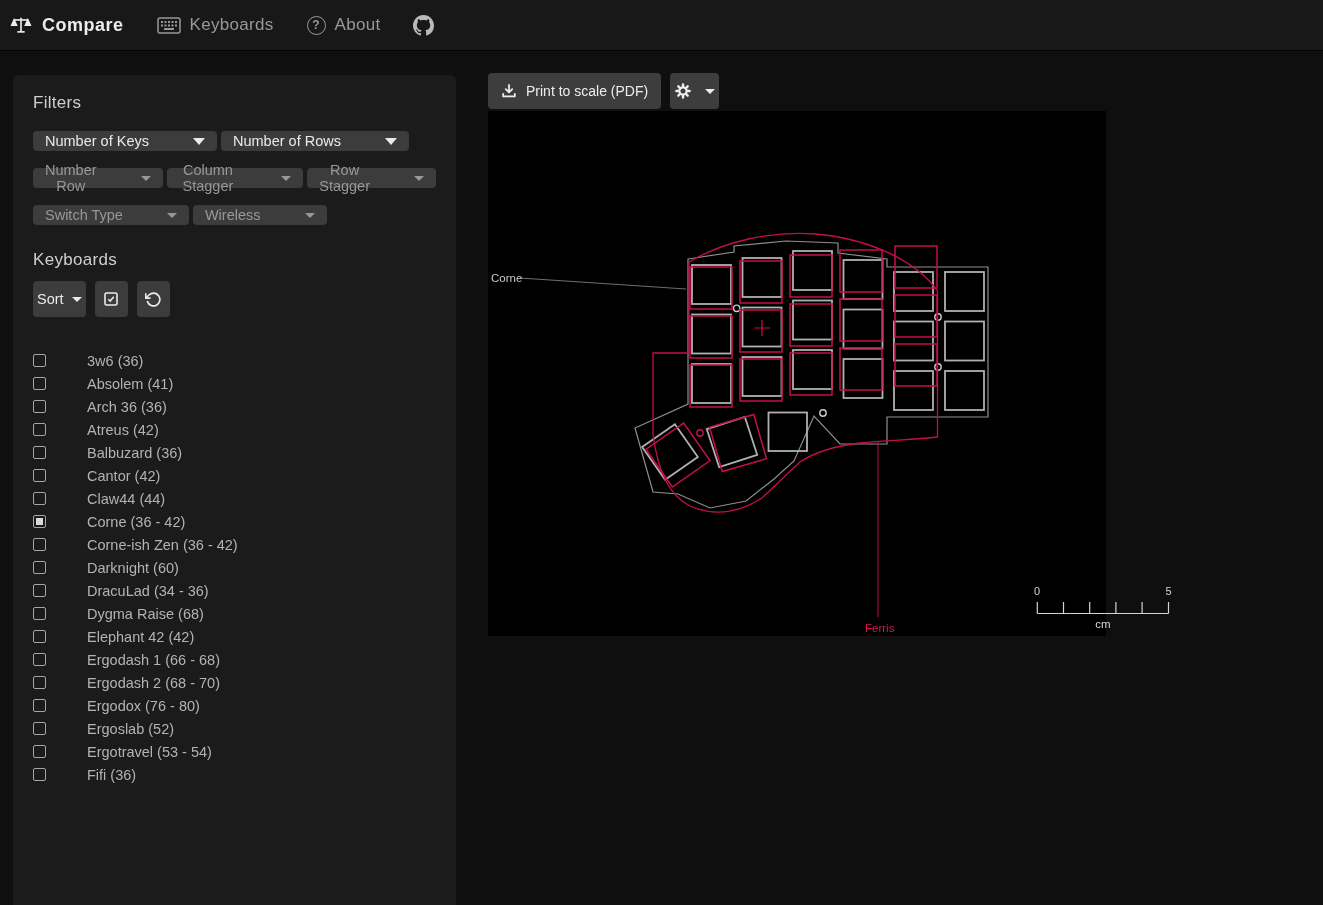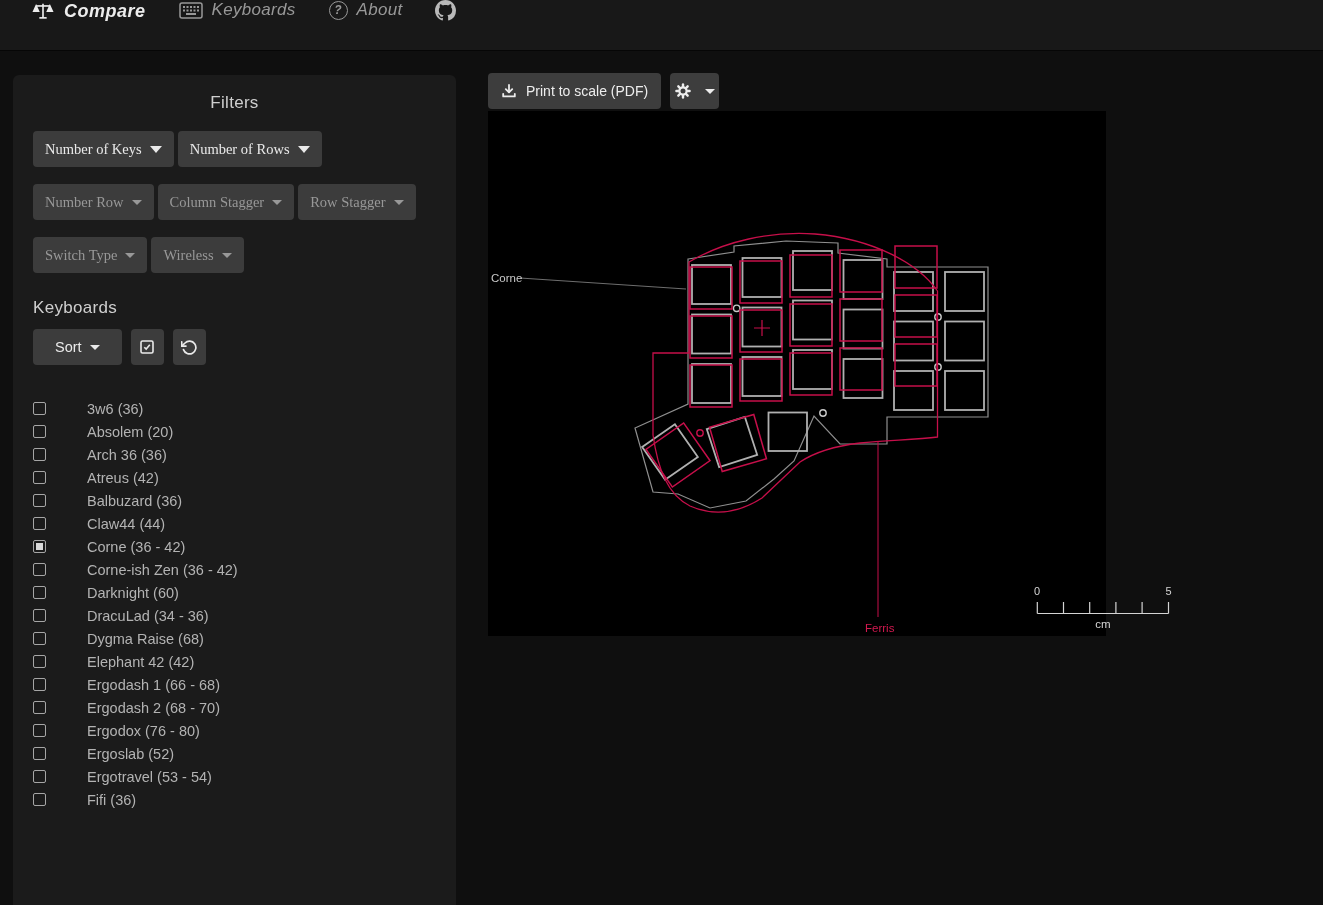--- a/index.html
+++ b/index.html
@@ -1,46 +1,46 @@
 <!DOCTYPE html>
 <html><head>
 <meta charset="utf-8">
 <style>
   * { margin:0; padding:0; box-sizing:border-box; }
   html,body { width:1323px; height:905px; overflow:hidden; }
   body { background:#0f0f0f; font-family:"Liberation Sans", sans-serif; position:relative; }
 
   
   .navbar { height:51px; background:#181818; border-bottom:1px solid #060606;
-            display:flex; align-items:flex-start; padding:0 32px; gap:33px;font-style:italic; }
+            display:flex; align-items:center; padding:0 10px; gap:33px; }
   .brand { display:flex; align-items:center; gap:10px; color:#ececec;
            font-size:18px; font-weight:bold; cursor:pointer; text-decoration:none; letter-spacing:0.5px; }
   .nav-item { display:flex; align-items:center; gap:9px; color:#989898;
               font-size:17px; cursor:pointer; text-decoration:none; letter-spacing:0.3px; }
   .nav-gh { color:#b9b9b9; display:flex; align-items:center; cursor:pointer; }
   .icon { display:inline-flex; align-items:center; justify-content:center; }
   .qmark { width:19px; height:19px; border:1.6px solid currentColor; border-radius:50%;
            font-size:12px; font-weight:bold; display:inline-flex; align-items:center; justify-content:center; }
 
   
   .sidebar { position:absolute; left:13px; top:75px; width:443px; height:840px;
              background:#1b1b1b; border-radius:6px; padding:18px 20px; }
   .section-title { color:#cfcfcf; font-size:17px; font-weight:normal; letter-spacing:0.3px; }
-  .filters-title { margin-bottom:18px;text-align:center; }
+  .filters-title { margin-bottom:18px; }
   .filter-row { display:flex; gap:4px; margin-bottom:17px; }
-  .fbtn { background:#3c3c3c; border:none; border-radius:4px; height:36px; padding:0 12px;
-          font-size:14.5px; font-family:Liberation Serif, serif; color:#989898; display:flex; align-items:center; cursor:pointer; }
+  .fbtn { background:#3c3c3c; border:none; border-radius:4px; height:20px; padding:0 12px;
+          font-size:14.5px; font-family:Liberation Sans, sans-serif; color:#989898; display:flex; align-items:center; cursor:pointer;gap:36px; }
   .fbtn.active { color:#eaeaea; }
   .caret { width:0; height:0; border-left:5px solid transparent; border-right:5px solid transparent;
            border-top:5px solid currentColor; margin-left:8px; }
   .fbtn.active .caret { border-left-width:6px; border-right-width:6px; border-top-width:7px; }
 
   .kb-title { margin:25px 0 11px 0; }
   .sort-row { display:flex; gap:9px; margin-bottom:32px; }
-  .sbtn { background:#3c3c3c; border:none; border-radius:4px; height:36px; padding:0 22px;
+  .sbtn { background:#3c3c3c; border:none; border-radius:4px; height:36px; padding:0 4px;
           font-size:14.5px; font-family:inherit; color:#eaeaea; display:flex; align-items:center; cursor:pointer; }
   .sbtn.icon-only { width:33px; padding:0; justify-content:center; }
 
   .kb-list { display:flex; flex-direction:column; }
   .kb-row { display:flex; align-items:center; gap:8px; height:23px; cursor:pointer; }
   .kb-check { width:13px; height:13px; border:1.5px solid #a6a6a6; border-radius:2px;
               position:relative; flex:0 0 auto; }
   .kb-row.checked .kb-check::after { content:""; position:absolute; left:2px; top:2px; right:2px; bottom:2px;
               background:#d9d9d9; }
   .kb-label { color:#b3b3b3; font-size:14.5px;margin-left:33px; }
@@ -170,33 +170,37 @@
     </button>
   </div>
 
   <div class="kb-list">
     <label class="kb-row">
         <span class="kb-check"></span>
         <span class="kb-label">3w6 (36)</span>
       </label>
     <label class="kb-row">
         <span class="kb-check"></span>
-        <span class="kb-label">Absolem (20)</span>
+        <span class="kb-label">Absolem (41)</span>
       </label>
     <label class="kb-row">
         <span class="kb-check"></span>
         <span class="kb-label">Arch 36 (36)</span>
       </label>
     <label class="kb-row">
         <span class="kb-check"></span>
         <span class="kb-label">Atreus (42)</span>
       </label>
     <label class="kb-row">
         <span class="kb-check"></span>
         <span class="kb-label">Balbuzard (36)</span>
+      </label>
+    <label class="kb-row">
+        <span class="kb-check"></span>
+        <span class="kb-label">Cantor (42)</span>
       </label>
     <label class="kb-row">
         <span class="kb-check"></span>
         <span class="kb-label">Claw44 (44)</span>
       </label>
     <label class="kb-row checked">
         <span class="kb-check"></span>
         <span class="kb-label">Corne (36 - 42)</span>
       </label>
     <label class="kb-row">

